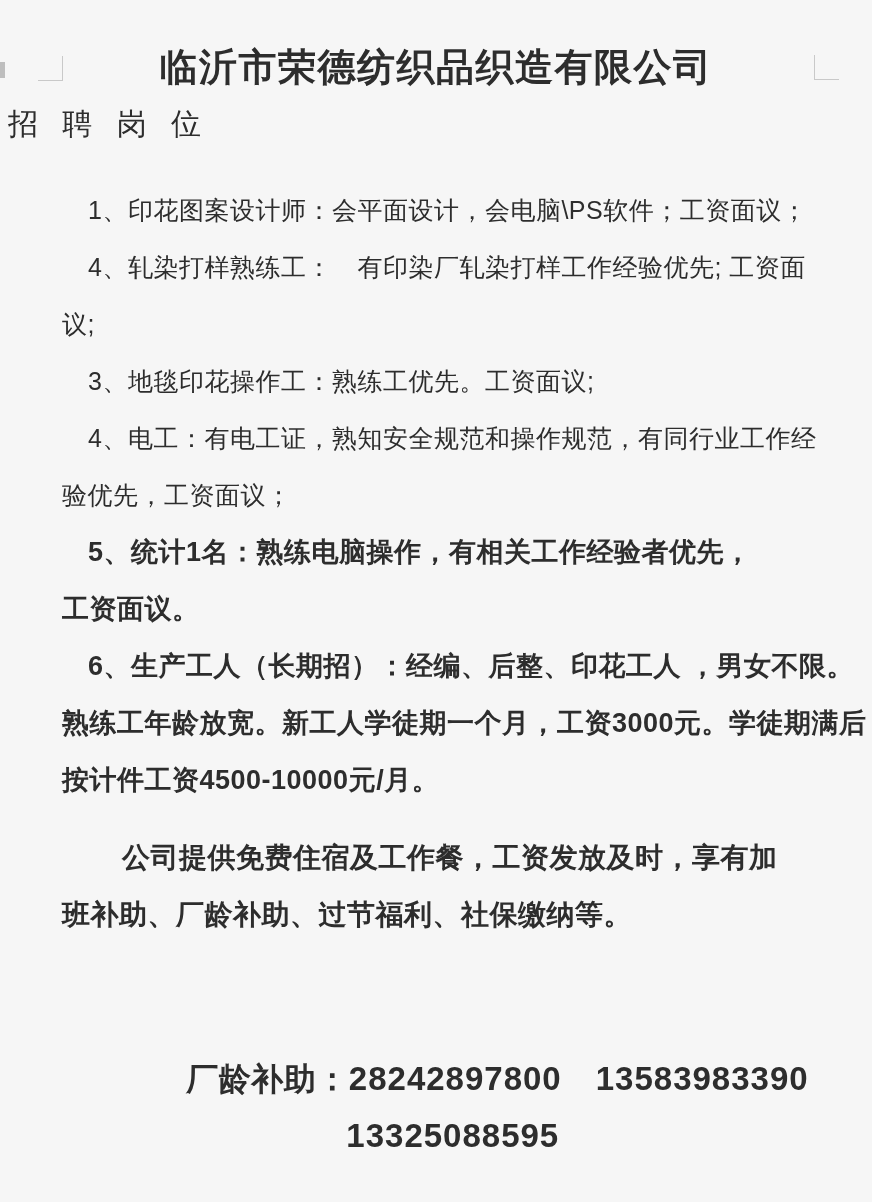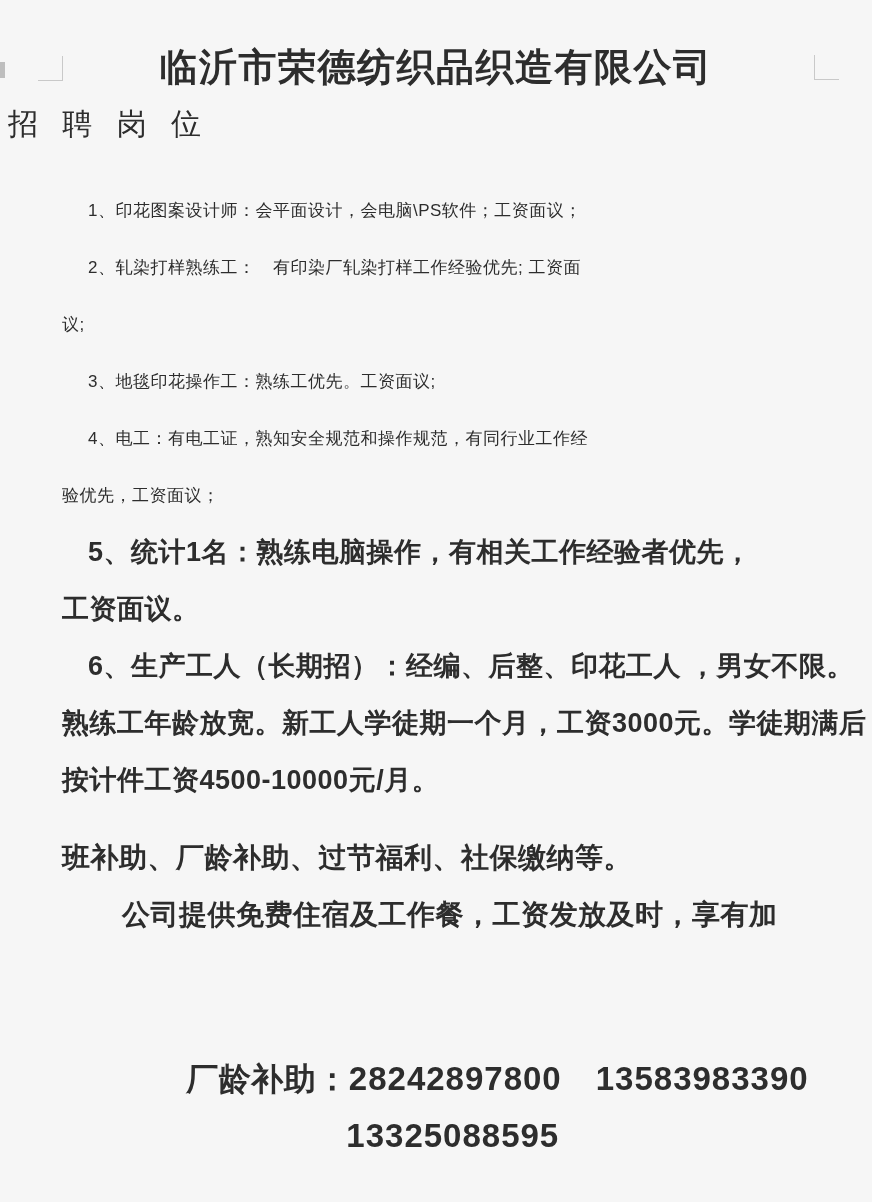--- a/index.html
+++ b/index.html
@@ -37,21 +37,21 @@
       font-weight: 400;
       letter-spacing: 8px;
       text-indent: 8px;
       white-space: pre;
     }
 
     .content { margin-top: 36px; padding-left: 62px; }
     .ln {
       height: 57px;
       line-height: 57px;
-      font-size: 17px;
+      font-size: 25px;
       font-weight: 400;
       white-space: pre;
       letter-spacing: 0.5px;
     }
     .ind { padding-left: 26px; }
 
     .semi { font-size: 27px; font-weight: 700; letter-spacing: 0.5px; } 
     .bold { font-size: 28px; font-weight: 700; letter-spacing: 0.5px; } 
     .benefits { margin-top: 20px; }
     .benefits .ind2 { padding-left: 60px; }
@@ -70,35 +70,35 @@
 
   <div class="crop tl"></div>
   <div class="crop tr"></div>
   <div class="speck"></div>
 
   <div class="title">临沂市荣德纺织品织造有限公司</div>
   <div class="subtitle">招 聘 岗 位</div>
 
   <div class="content">
     <div class="ln ind">1、印花图案设计师：会平面设计，会电脑\PS软件；工资面议；</div>
-    <div class="ln ind">2、轧染打样熟练工：　有印染厂轧染打样工作经验优先; 工资面</div>
+    <div class="ln ind">4、轧染打样熟练工：　有印染厂轧染打样工作经验优先; 工资面</div>
     <div class="ln">议;</div>
     <div class="ln ind">3、地毯印花操作工：熟练工优先。工资面议;</div>
     <div class="ln ind">4、电工：有电工证，熟知安全规范和操作规范，有同行业工作经</div>
     <div class="ln">验优先，工资面议；</div>
     <div class="ln ind semi">5、统计1名：熟练电脑操作，有相关工作经验者优先，</div>
     <div class="ln semi">工资面议。</div>
     <div class="ln ind semi">6、生产工人（长期招）：经编、后整、印花工人 ，男女不限。</div>
     <div class="ln semi">熟练工年龄放宽。新工人学徒期一个月，工资3000元。学徒期满后</div>
     <div class="ln semi">按计件工资4500-10000元/月。</div>
   </div>
 
   <div class="content benefits">
+    <div class="ln bold ind2">公司提供免费住宿及工作餐，工资发放及时，享有加</div>
     <div class="ln bold">班补助、厂龄补助、过节福利、社保缴纳等。</div>
-    <div class="ln bold ind2">公司提供免费住宿及工作餐，工资发放及时，享有加</div>
   </div>
 
   <div class="content contact-block">
     <div class="ln contact contact-ind">
       <span>厂龄补助：</span><span class="num">28242897800</span><span class="phone-gap"></span><span class="num">13583983390</span>
     </div>
     <div class="ln contact phone3">
       <span class="num">13325088595</span>
     </div>
   </div>

